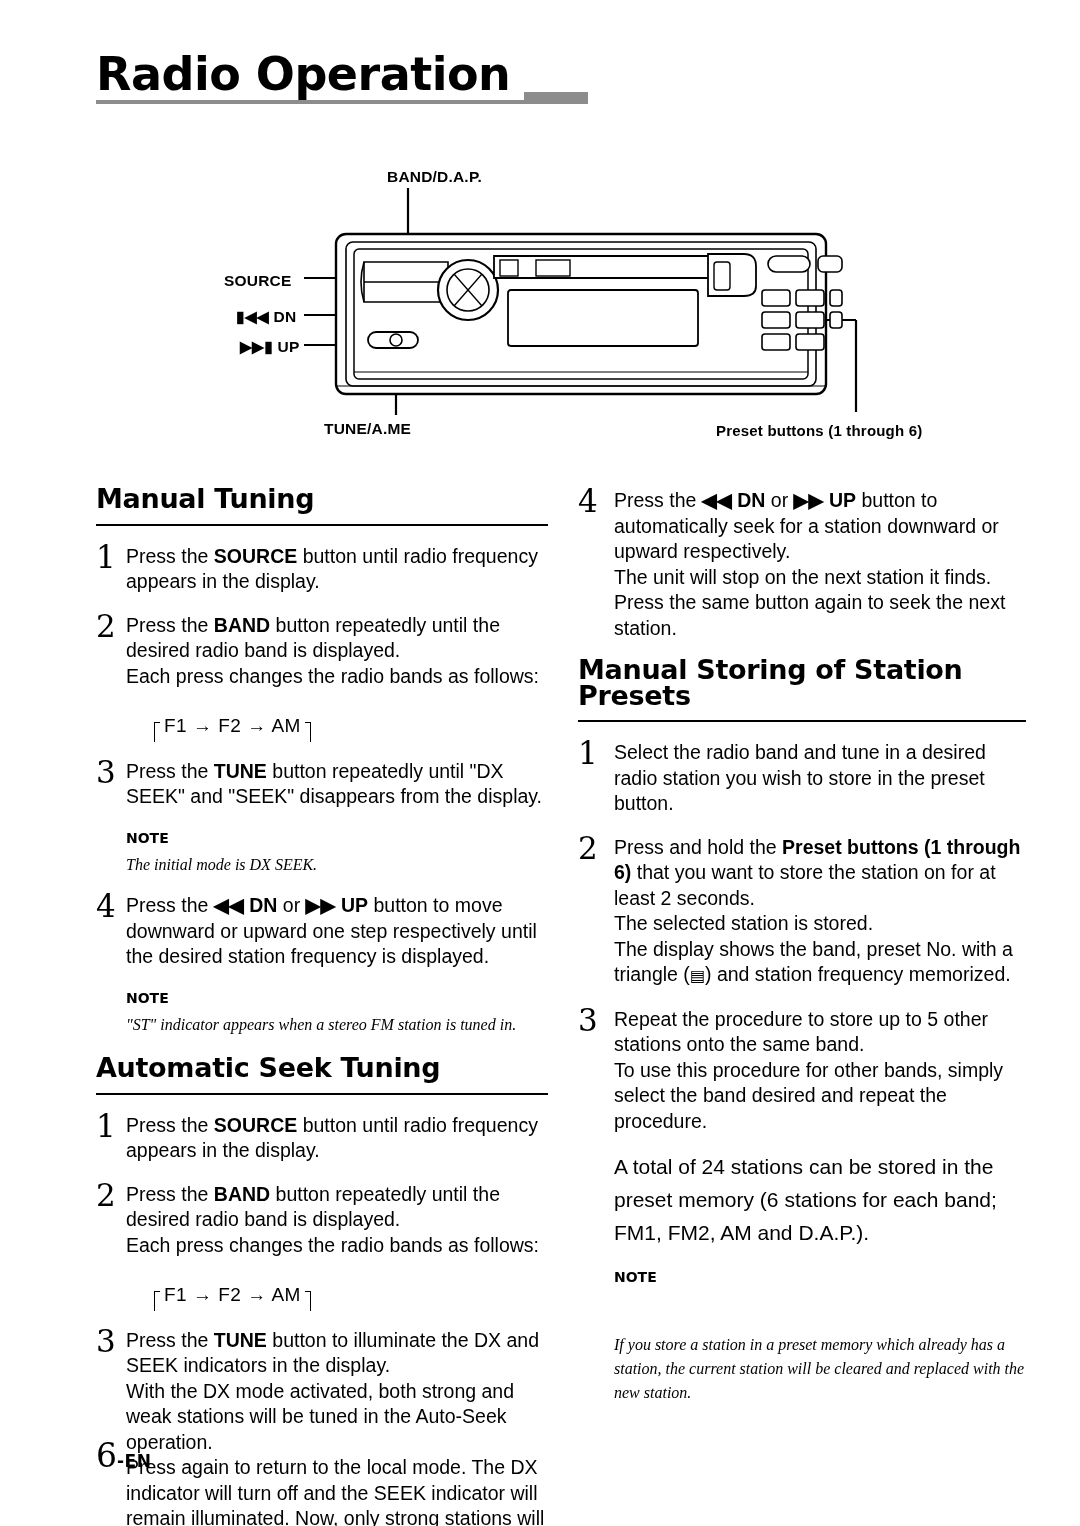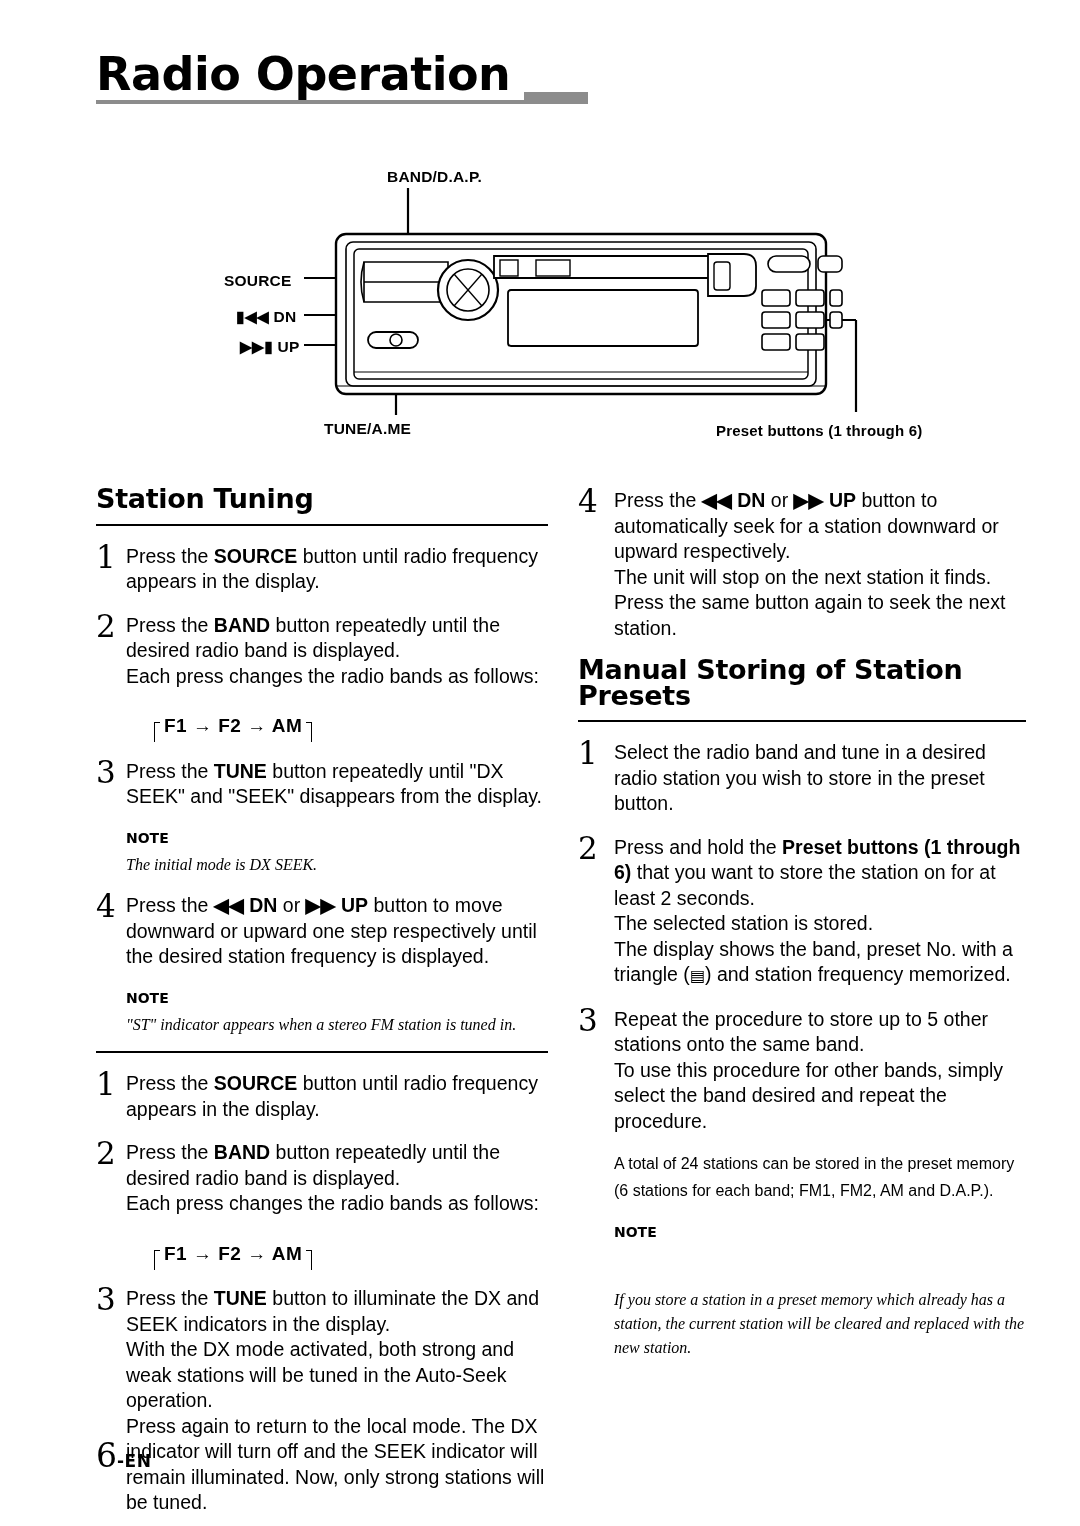--- a/index.html
+++ b/index.html
@@ -133,21 +133,21 @@
     margin: 0 0 14px 30px;
   }
   .note-head-r { margin-left: 36px; }
   .note-body-r { margin-left: 36px; margin-top: 42px; }
 
   
   .band-seq {
     margin: 8px 0 2px 58px;
     position: relative;
     display: inline-block;
-    font-weight: bold;
+    font-weight: normal;
     font-size: 19px;
     padding: 0 6px;
   }
   .band-seq .inner {
     position: relative;
     z-index: 2;
     background: #fff;
     padding: 0 4px;
     letter-spacing: 0.5px;
   }
@@ -157,22 +157,22 @@
     top: 9px;
     height: 20px;
     border: 1.8px solid #000;
     border-bottom: none;
     box-sizing: border-box;
     z-index: 1;
   }
 
   .plain-p {
     margin: 0 0 16px 30px;
-    font-size: 16px;
-    line-height: 27px;
+    font-size: 21px;
+    line-height: 33px;
   }
   .plain-p-r { margin-left: 36px; }
 
   .step-right .step-num { width: 36px; flex: 0 0 36px; }
 
   
   .footer {
     position: absolute;
     left: 96px;
     top: 1436px;
@@ -271,21 +271,21 @@
     <div class="lbl lbl-up">
       <span>▶▶▮</span>
       <span>UP</span>
     </div>
     <div class="lbl lbl-tune">TUNE/A.ME</div>
     <div class="lbl lbl-preset">Preset buttons (1 through 6)</div>
   </div>
 
   <div class="col col-left">
 
-    <h2 class="sec">Station Tuning</h2>
+    <h2 class="sec">Manual Tuning</h2>
     <div class="sec-rule"></div>
 
     <div class="step">
       <div class="step-num">1</div>
       <div class="step-body">Press the <b>SOURCE</b> button until radio frequency appears in the display.</div>
     </div>
 
     <div class="step">
       <div class="step-num">2</div>
       <div class="step-body">Press the <b>BAND</b> button repeatedly until the desired radio band is displayed.<br>Each press changes the radio bands as follows:</div>
@@ -305,20 +305,21 @@
     <div class="note-body">The initial mode is DX SEEK.</div>
 
     <div class="step">
       <div class="step-num">4</div>
       <div class="step-body">Press the <b>◀◀ DN</b> or <b>▶▶ UP</b> button to move downward or upward one step respectively until the desired station frequency is displayed.</div>
     </div>
 
     <div class="note-head">NOTE</div>
     <div class="note-body">"ST" indicator appears when a stereo FM station is tuned in.</div>
 
+    <h2 class="sec" style="margin-top:18px;">Automatic Seek Tuning</h2>
     <div class="sec-rule"></div>
 
     <div class="step">
       <div class="step-num">1</div>
       <div class="step-body">Press the <b>SOURCE</b> button until radio frequency appears in the display.</div>
     </div>
 
     <div class="step">
       <div class="step-num">2</div>
       <div class="step-body">Press the <b>BAND</b> button repeatedly until the desired radio band is displayed.<br>Each press changes the radio bands as follows:</div>

